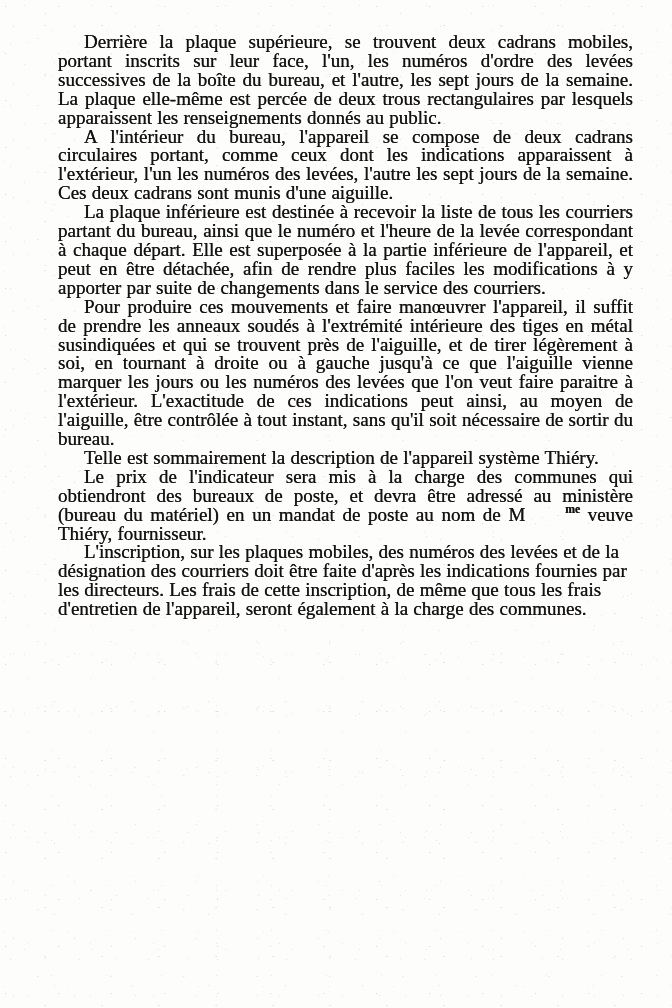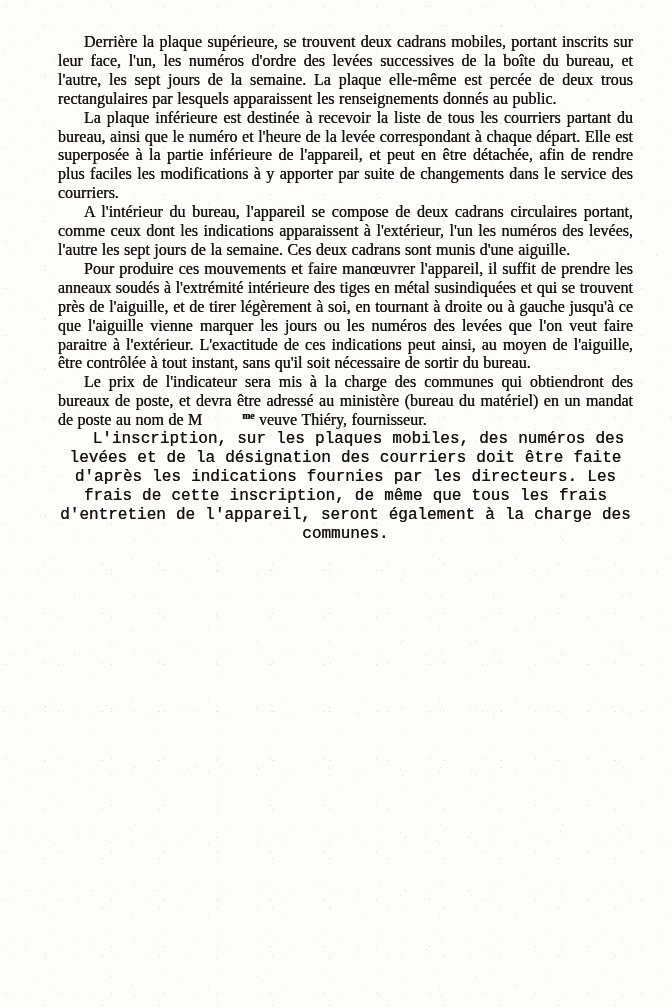--- a/index.html
+++ b/index.html
@@ -45,63 +45,63 @@
   .text-block {
     position: absolute;
     left: 58px;
     top: 33px;
     width: 575px;
   }
 
   p.para {
     margin: 0;
     font-family: "Liberation Serif", "DejaVu Serif", serif;
-    font-size: 16px;
+    font-size: 19px;
     line-height: 18.9px;
     color: #141210;
     text-align: justify;
     text-indent: 26px;
     word-spacing: .5px;
     
     text-shadow:
       0 0 .45px rgba(20,18,16,.60),
       .35px .18px .5px rgba(20,18,16,.30),
       -.3px -.12px .45px rgba(20,18,16,.22);
   }
 
   p.para:last-child {
-    text-align: center;
-    font-family: Liberation Mono, monospace;
+    text-align: left;
   }
 
   sup.abbr {
     font-size: .62em;
     vertical-align: super;
     line-height: 0;
     font-weight: 700;
     letter-spacing: -.2px;
     padding-left: 40px;
   }
 </style>
 </head>
 <body>
 
 <div class="page">
 
   <div class="text-block">
 
     <p class="para">Derrière la plaque supérieure, se trouvent deux cadrans mobiles, portant inscrits sur leur face, l'un, les numéros d'ordre des levées successives de la boîte du bureau, et l'autre, les sept jours de la semaine. La plaque elle-même est percée de deux trous rectangulaires par lesquels apparaissent les renseignements donnés au public.</p>
 
+    <p class="para">A l'intérieur du bureau, l'appareil se compose de deux cadrans circulaires portant, comme ceux dont les indications apparaissent à l'extérieur, l'un les numéros des levées, l'autre les sept jours de la semaine. Ces deux cadrans sont munis d'une aiguille.</p>
+
     <p class="para">La plaque inférieure est destinée à recevoir la liste de tous les courriers partant du bureau, ainsi que le numéro et l'heure de la levée correspondant à chaque départ. Elle est superposée à la partie inférieure de l'appareil, et peut en être détachée, afin de rendre plus faciles les modifications à y apporter par suite de changements dans le service des courriers.</p>
-
-    <p class="para">A l'intérieur du bureau, l'appareil se compose de deux cadrans circulaires portant, comme ceux dont les indications apparaissent à l'extérieur, l'un les numéros des levées, l'autre les sept jours de la semaine. Ces deux cadrans sont munis d'une aiguille.</p>
 
 
     <p class="para">Pour produire ces mouvements et faire manœuvrer l'appareil, il suffit de prendre les anneaux soudés à l'extrémité intérieure des tiges en métal susindiquées et qui se trouvent près de l'aiguille, et de tirer légèrement à soi, en tournant à droite ou à gauche jusqu'à ce que l'aiguille vienne marquer les jours ou les numéros des levées que l'on veut faire paraitre à l'extérieur. L'exactitude de ces indications peut ainsi, au moyen de l'aiguille, être contrôlée à tout instant, sans qu'il soit nécessaire de sortir du bureau.</p>
 
+    <p class="para">Telle est sommairement la description de l'appareil système Thiéry.</p>
 
 
 
 
     <p class="para"><span>Le prix de l'indicateur sera mis à la charge des communes qui obtiendront des bureaux de poste, et devra être adressé au ministère (bureau du matériel) en un mandat de poste au nom de M</span><sup class="abbr">me</sup><span> veuve Thiéry, fournisseur.</span></p>
 
     <p class="para">L'inscription, sur les plaques mobiles, des numéros des levées et de la désignation des courriers doit être faite d'après les indications fournies par les directeurs. Les frais de cette inscription, de même que tous les frais d'entretien de l'appareil, seront également à la charge des communes.</p>
 
   </div>
 

